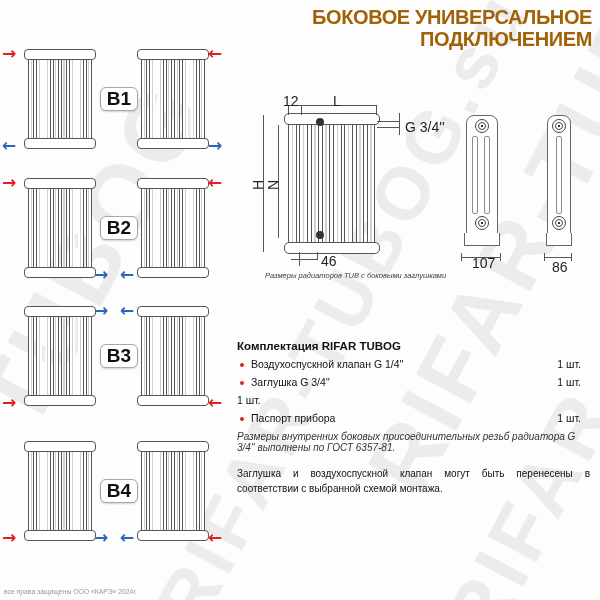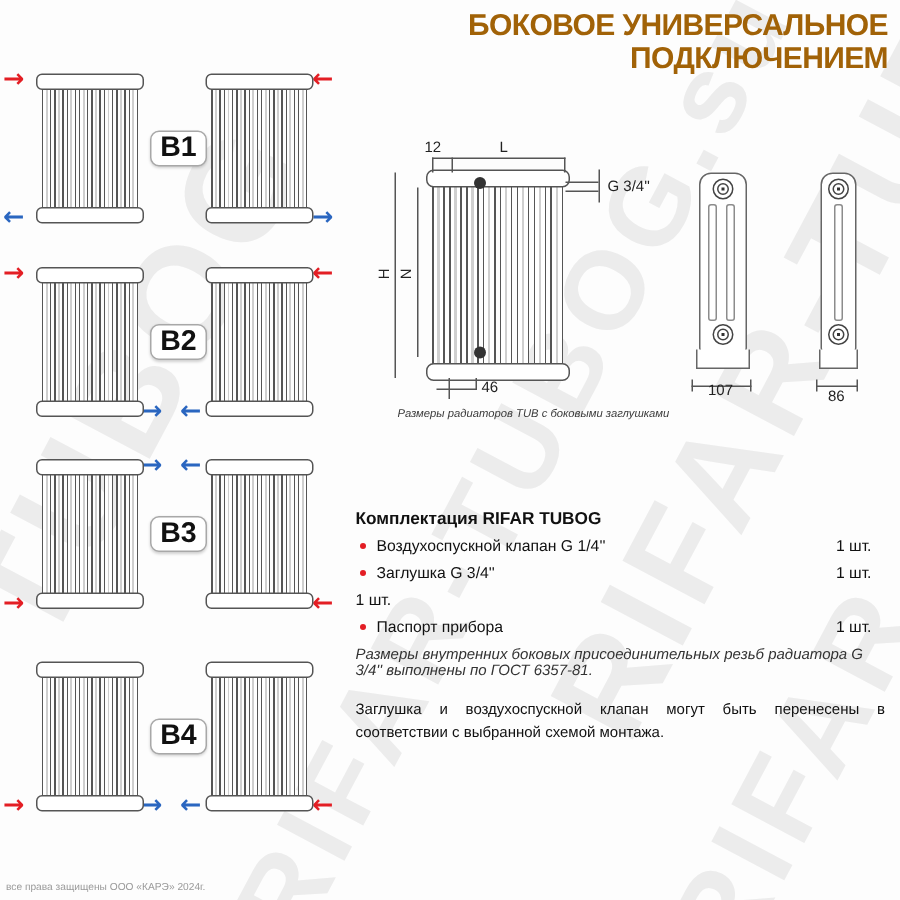--- a/index.html
+++ b/index.html
@@ -38,21 +38,21 @@
   .drawing{position:absolute;left:255px;top:95px;width:345px;height:200px;}
   .fv{position:absolute;left:32px;top:20px;width:90px;height:137px;
       background:repeating-linear-gradient(90deg,
         transparent 0 1.2px,#555 1.2px 2.2px,#fff 2.2px 4.6px,#cfcfcf 4.6px 6.2px,
         #fff 6.2px 8.6px,#555 8.6px 9.6px,transparent 9.6px 11.25px);}
   .fv::before,.fv::after{content:"";position:absolute;left:-3px;right:-3px;height:10px;
       background:#fff;border:1px solid #555;border-radius:5px;}
   .fv::before{top:-2px}.fv::after{bottom:-2px}
   .plug{position:absolute;width:8px;height:8px;background:#333;border-radius:50%;}
   .dl{position:absolute;background:#555;}
-  .dtx{position:absolute;font-size:10px;color:#222;white-space:nowrap;}
+  .dtx{position:absolute;font-size:14px;color:#222;white-space:nowrap;}
   .rot{transform:rotate(-90deg);transform-origin:center;display:inline-block;}
   .cap{position:absolute;left:10px;top:176px;font-size:7.5px;font-style:italic;color:#3a3a3a;white-space:nowrap;}
   .sv{position:absolute;border:1px solid #666;border-radius:8px 8px 3px 3px;background:#fff;}
   .sv1{left:211px;top:20px;width:30px;height:118px;}
   .sv2{left:292px;top:20px;width:22px;height:118px;}
   .slot{position:absolute;width:4px;height:76px;top:20px;border:1px solid #8c8c8c;border-radius:2px;}
   .bolt{position:absolute;width:12px;height:12px;border:1px solid #444;border-radius:50%;}
   .bolt::before{content:"";position:absolute;left:2px;top:2px;width:6px;height:6px;border:1px solid #444;border-radius:50%;}
   .bolt::after{content:"";position:absolute;left:5px;top:5px;width:2px;height:2px;background:#333;}
   .skirt{position:absolute;top:138px;height:12px;background:#fff;border:1px solid #666;border-top:none;}

